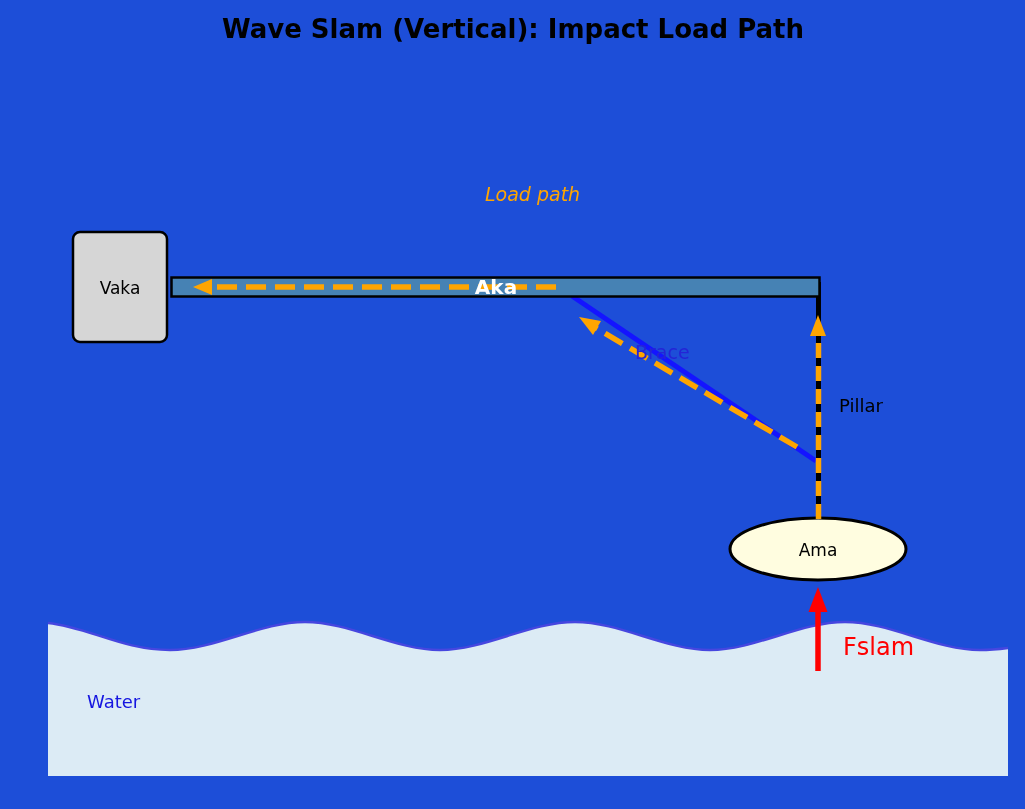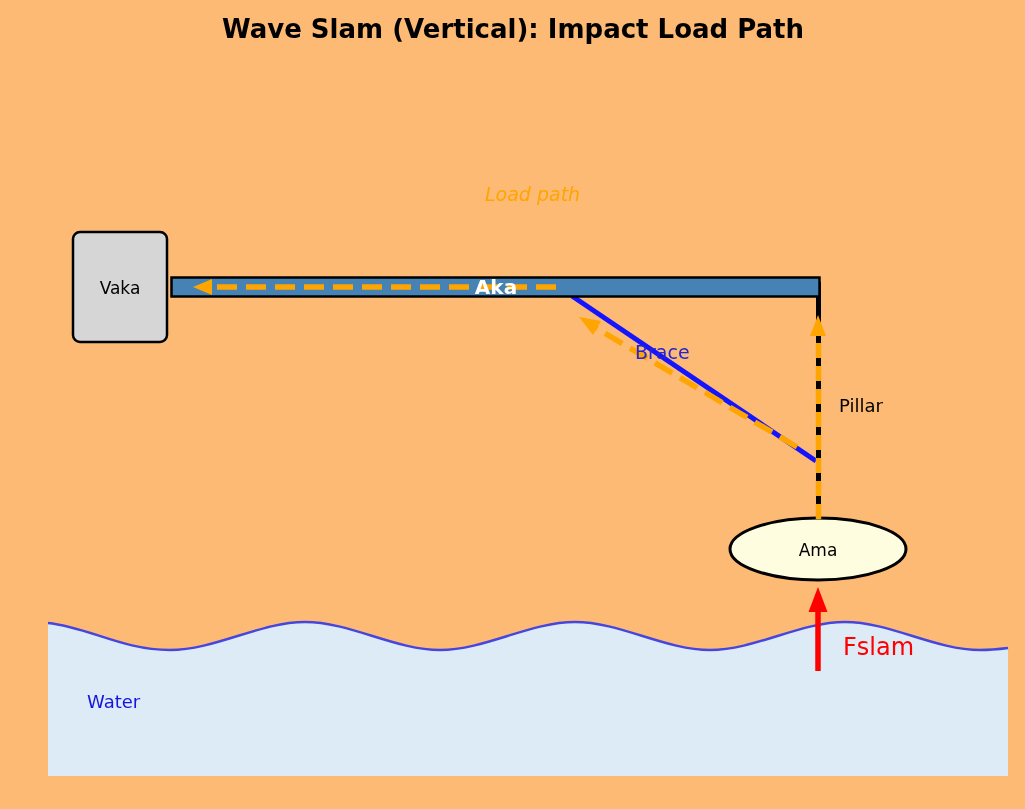--- a/index.html
+++ b/index.html
@@ -5,21 +5,21 @@
   html, body {
     margin: 0;
     padding: 0;
     background: #ffffff;
     font-family: "DejaVu Sans", "Liberation Sans", sans-serif;
   }
   #figure {
     position: relative;
     width: 1025px;
     height: 809px;
-    background: #fdba74;
+    background: #1d4ed8;
     overflow: hidden;
   }
   #figure svg {
     position: absolute;
     left: 0;
     top: 0;
     display: block;
   }
   text {
     font-family: "DejaVu Sans", "Liberation Sans", sans-serif;

